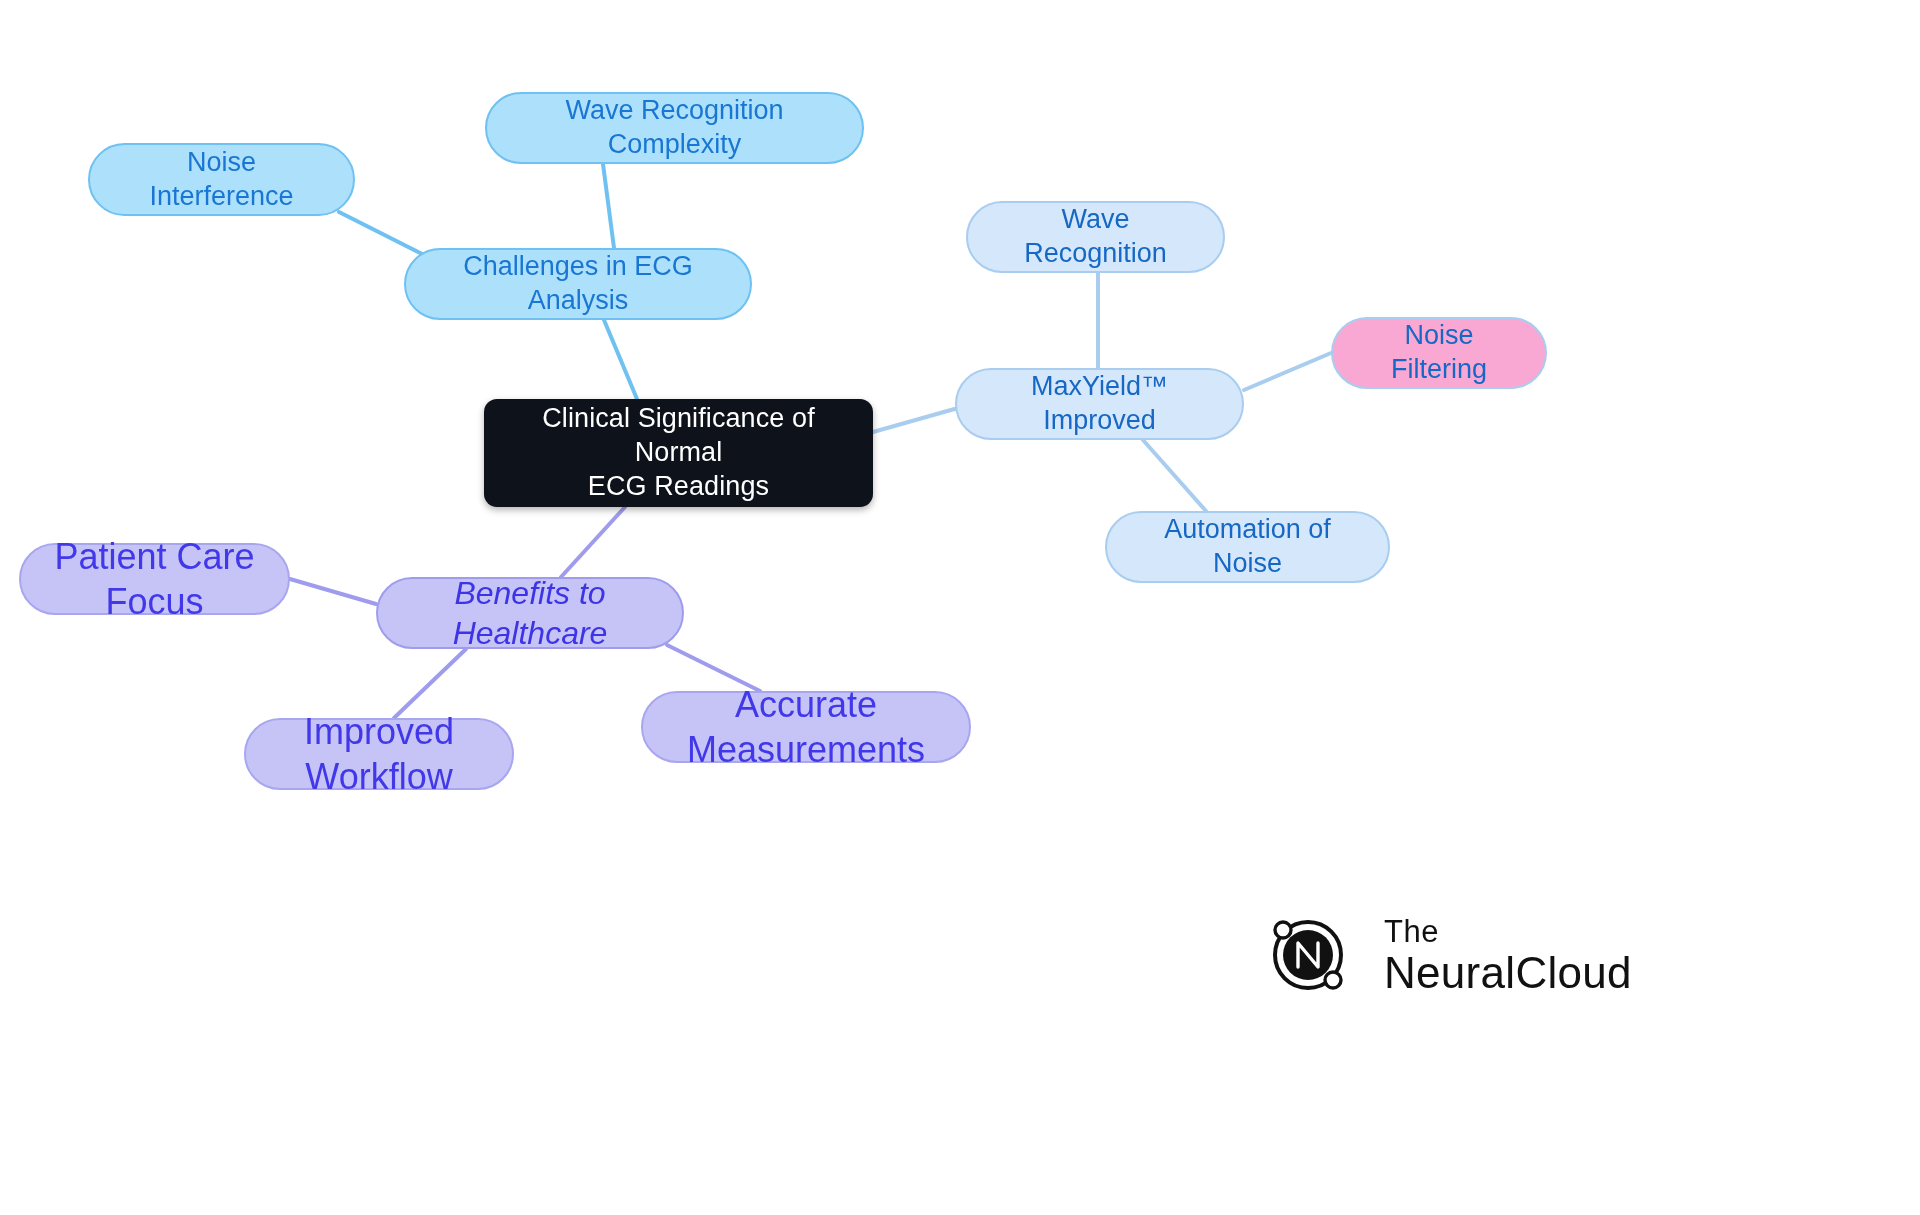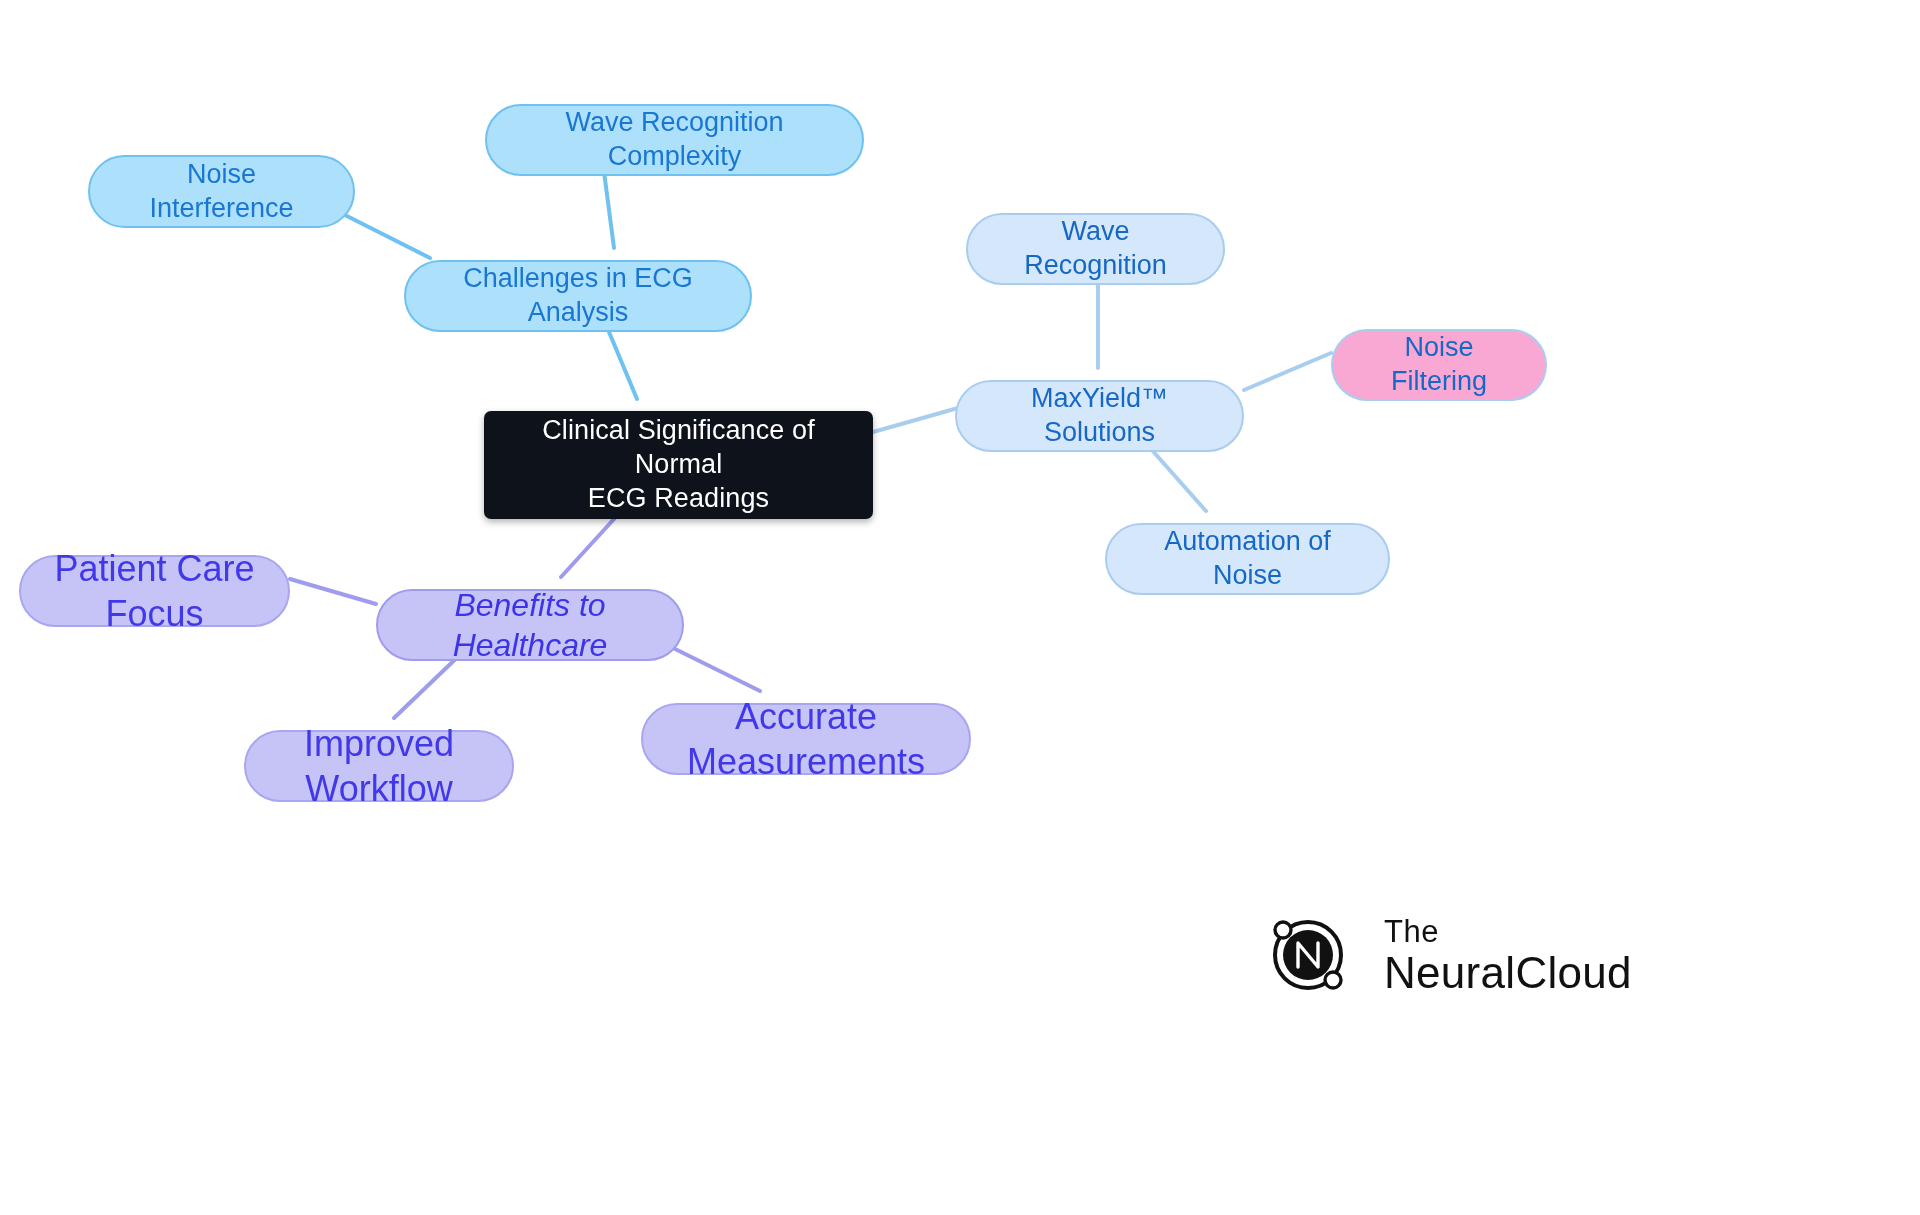--- a/index.html
+++ b/index.html
@@ -31,27 +31,26 @@
     position: absolute;
     box-sizing: border-box;
     display: flex;
     align-items: center;
     justify-content: center;
     text-align: center;
     line-height: 1.25;
     white-space: pre-line;
     border-radius: 44px;
     padding: 0 26px;
-    margin-top: 12px;
   }
   .node-root {
     background: #0e131b;
     color: #ffffff;
     font-size: 27px;
-    border-radius: 7px;
+    border-radius: 13px;
     box-shadow: 0 3px 7px rgba(0,0,0,0.30);
     letter-spacing: 0.1px;
   }
   .node-blue-mid {
     background: #ade0fb;
     color: #1976d2;
     border: 2px solid #6ec1f0;
     font-size: 27px;
   }
   .node-blue-leaf {
@@ -113,21 +112,21 @@
       <line x1="466" y1="649" x2="394" y2="718" stroke="#9f9cee" stroke-width="4" stroke-linecap="round"></line>
       <line x1="667" y1="645" x2="760" y2="691" stroke="#9f9cee" stroke-width="4" stroke-linecap="round"></line>
     </svg>
 
   <div id="nodes">
       <div class="node node-root" style="left: 484px; top: 399px; width: 389px; height: 108px; background: rgb(14, 19, 27); color: rgb(255, 255, 255);">Clinical Significance of Normal
 ECG Readings</div>
       <div class="node node-blue-mid" style="left: 404px; top: 248px; width: 348px; height: 72px; background: rgb(173, 224, 251); border-color: rgb(110, 193, 240); color: rgb(25, 118, 210);">Challenges in ECG Analysis</div>
       <div class="node node-blue-mid" style="left: 88px; top: 143px; width: 267px; height: 73px; background: rgb(173, 224, 251); border-color: rgb(110, 193, 240); color: rgb(25, 118, 210);">Noise Interference</div>
       <div class="node node-blue-mid" style="left: 485px; top: 92px; width: 379px; height: 72px; background: rgb(173, 224, 251); border-color: rgb(110, 193, 240); color: rgb(25, 118, 210);">Wave Recognition Complexity</div>
-      <div class="node node-blue-leaf" style="left: 955px; top: 368px; width: 289px; height: 72px; background: rgb(212, 231, 251); border-color: rgb(168, 205, 239); color: rgb(22, 104, 196);">MaxYield™ Solutions</div>
+      <div class="node node-blue-leaf" style="left: 955px; top: 368px; width: 289px; height: 72px; background: rgb(212, 231, 251); border-color: rgb(168, 205, 239); color: rgb(22, 104, 196);">MaxYield™ Improved</div>
       <div class="node node-blue-leaf" style="left: 966px; top: 201px; width: 259px; height: 72px; background: rgb(212, 231, 251); border-color: rgb(168, 205, 239); color: rgb(22, 104, 196);">Wave Recognition</div>
       <div class="node node-blue-leaf" style="left: 1331px; top: 317px; width: 216px; height: 72px; background: #f9a8d4; border-color: rgb(168, 205, 239); color: rgb(22, 104, 196);">Noise Filtering</div>
       <div class="node node-blue-leaf" style="left: 1105px; top: 511px; width: 285px; height: 72px; background: rgb(212, 231, 251); border-color: rgb(168, 205, 239); color: rgb(22, 104, 196);">Automation of Noise</div>
       <div class="node node-purple-mid" style="left: 376px; top: 577px; width: 308px; height: 72px; background: rgb(198, 195, 246); border-color: rgb(159, 156, 238); color: rgb(60, 52, 230);">Benefits to Healthcare</div>
       <div class="node node-purple-leaf" style="left: 19px; top: 543px; width: 271px; height: 72px; background: rgb(198, 195, 246); border-color: rgb(169, 166, 240); color: rgb(65, 56, 234);">Patient Care Focus</div>
       <div class="node node-purple-leaf" style="left: 244px; top: 718px; width: 270px; height: 72px; background: rgb(198, 195, 246); border-color: rgb(169, 166, 240); color: rgb(65, 56, 234);">Improved Workflow</div>
       <div class="node node-purple-leaf" style="left: 641px; top: 691px; width: 330px; height: 72px; background: rgb(198, 195, 246); border-color: rgb(169, 166, 240); color: rgb(65, 56, 234);">Accurate Measurements</div>
     </div>
 
   <div id="logo" style="left: 1264px; top: 911px; color: rgb(17, 17, 17);">

